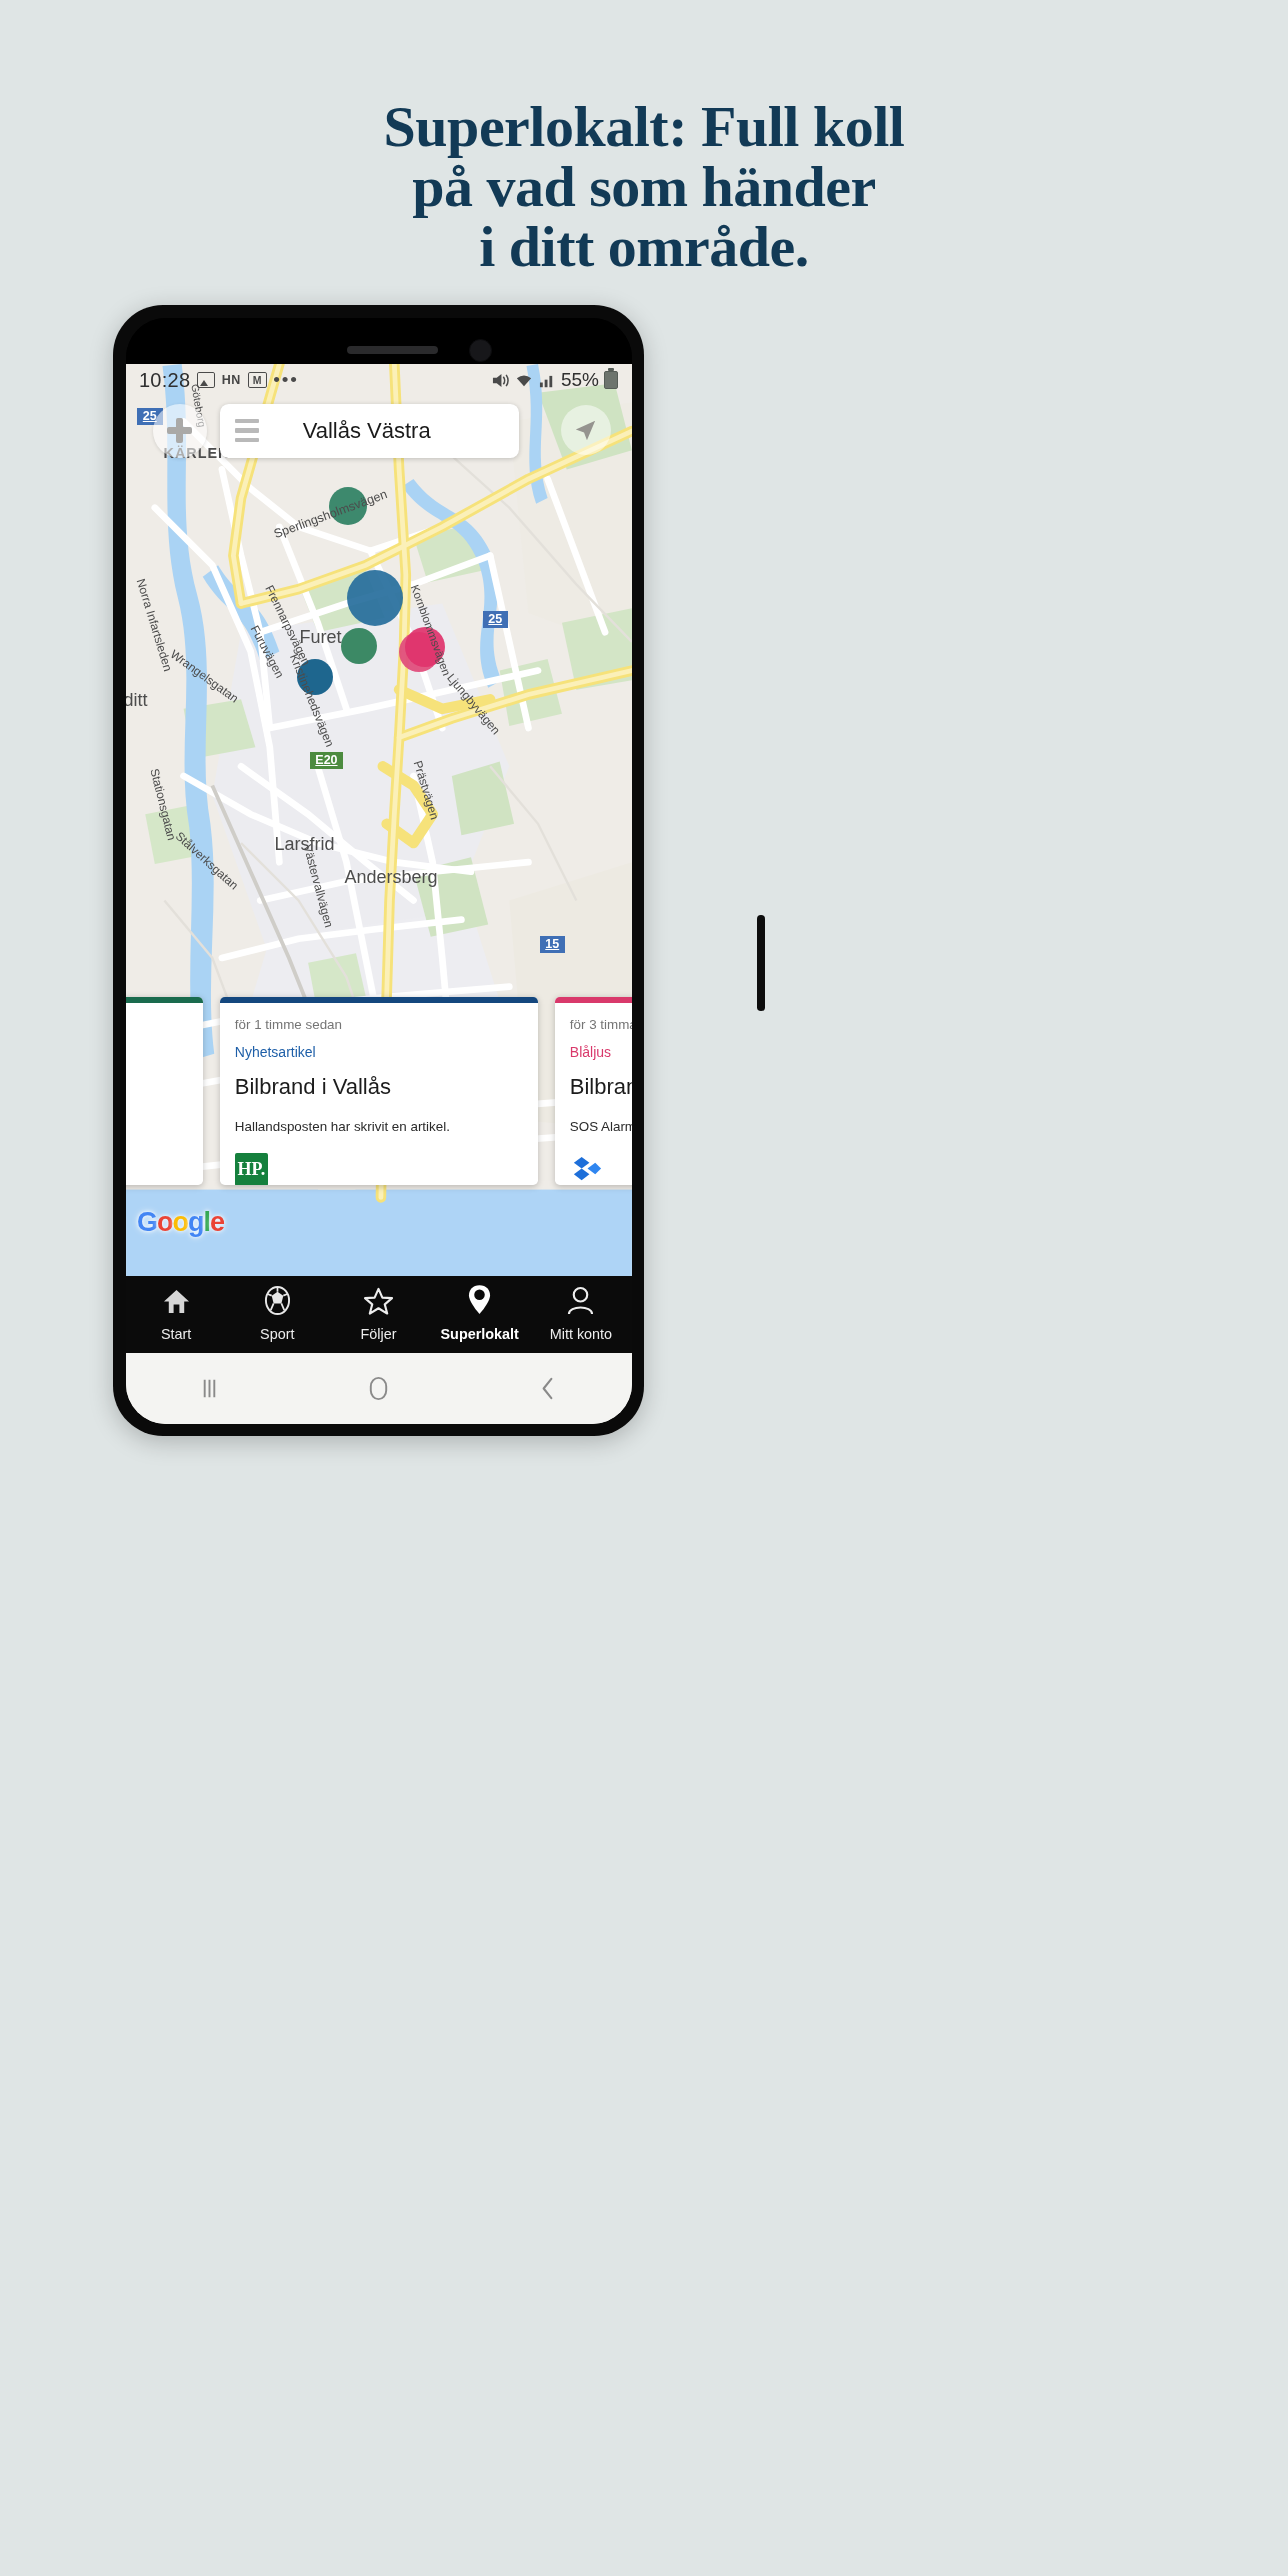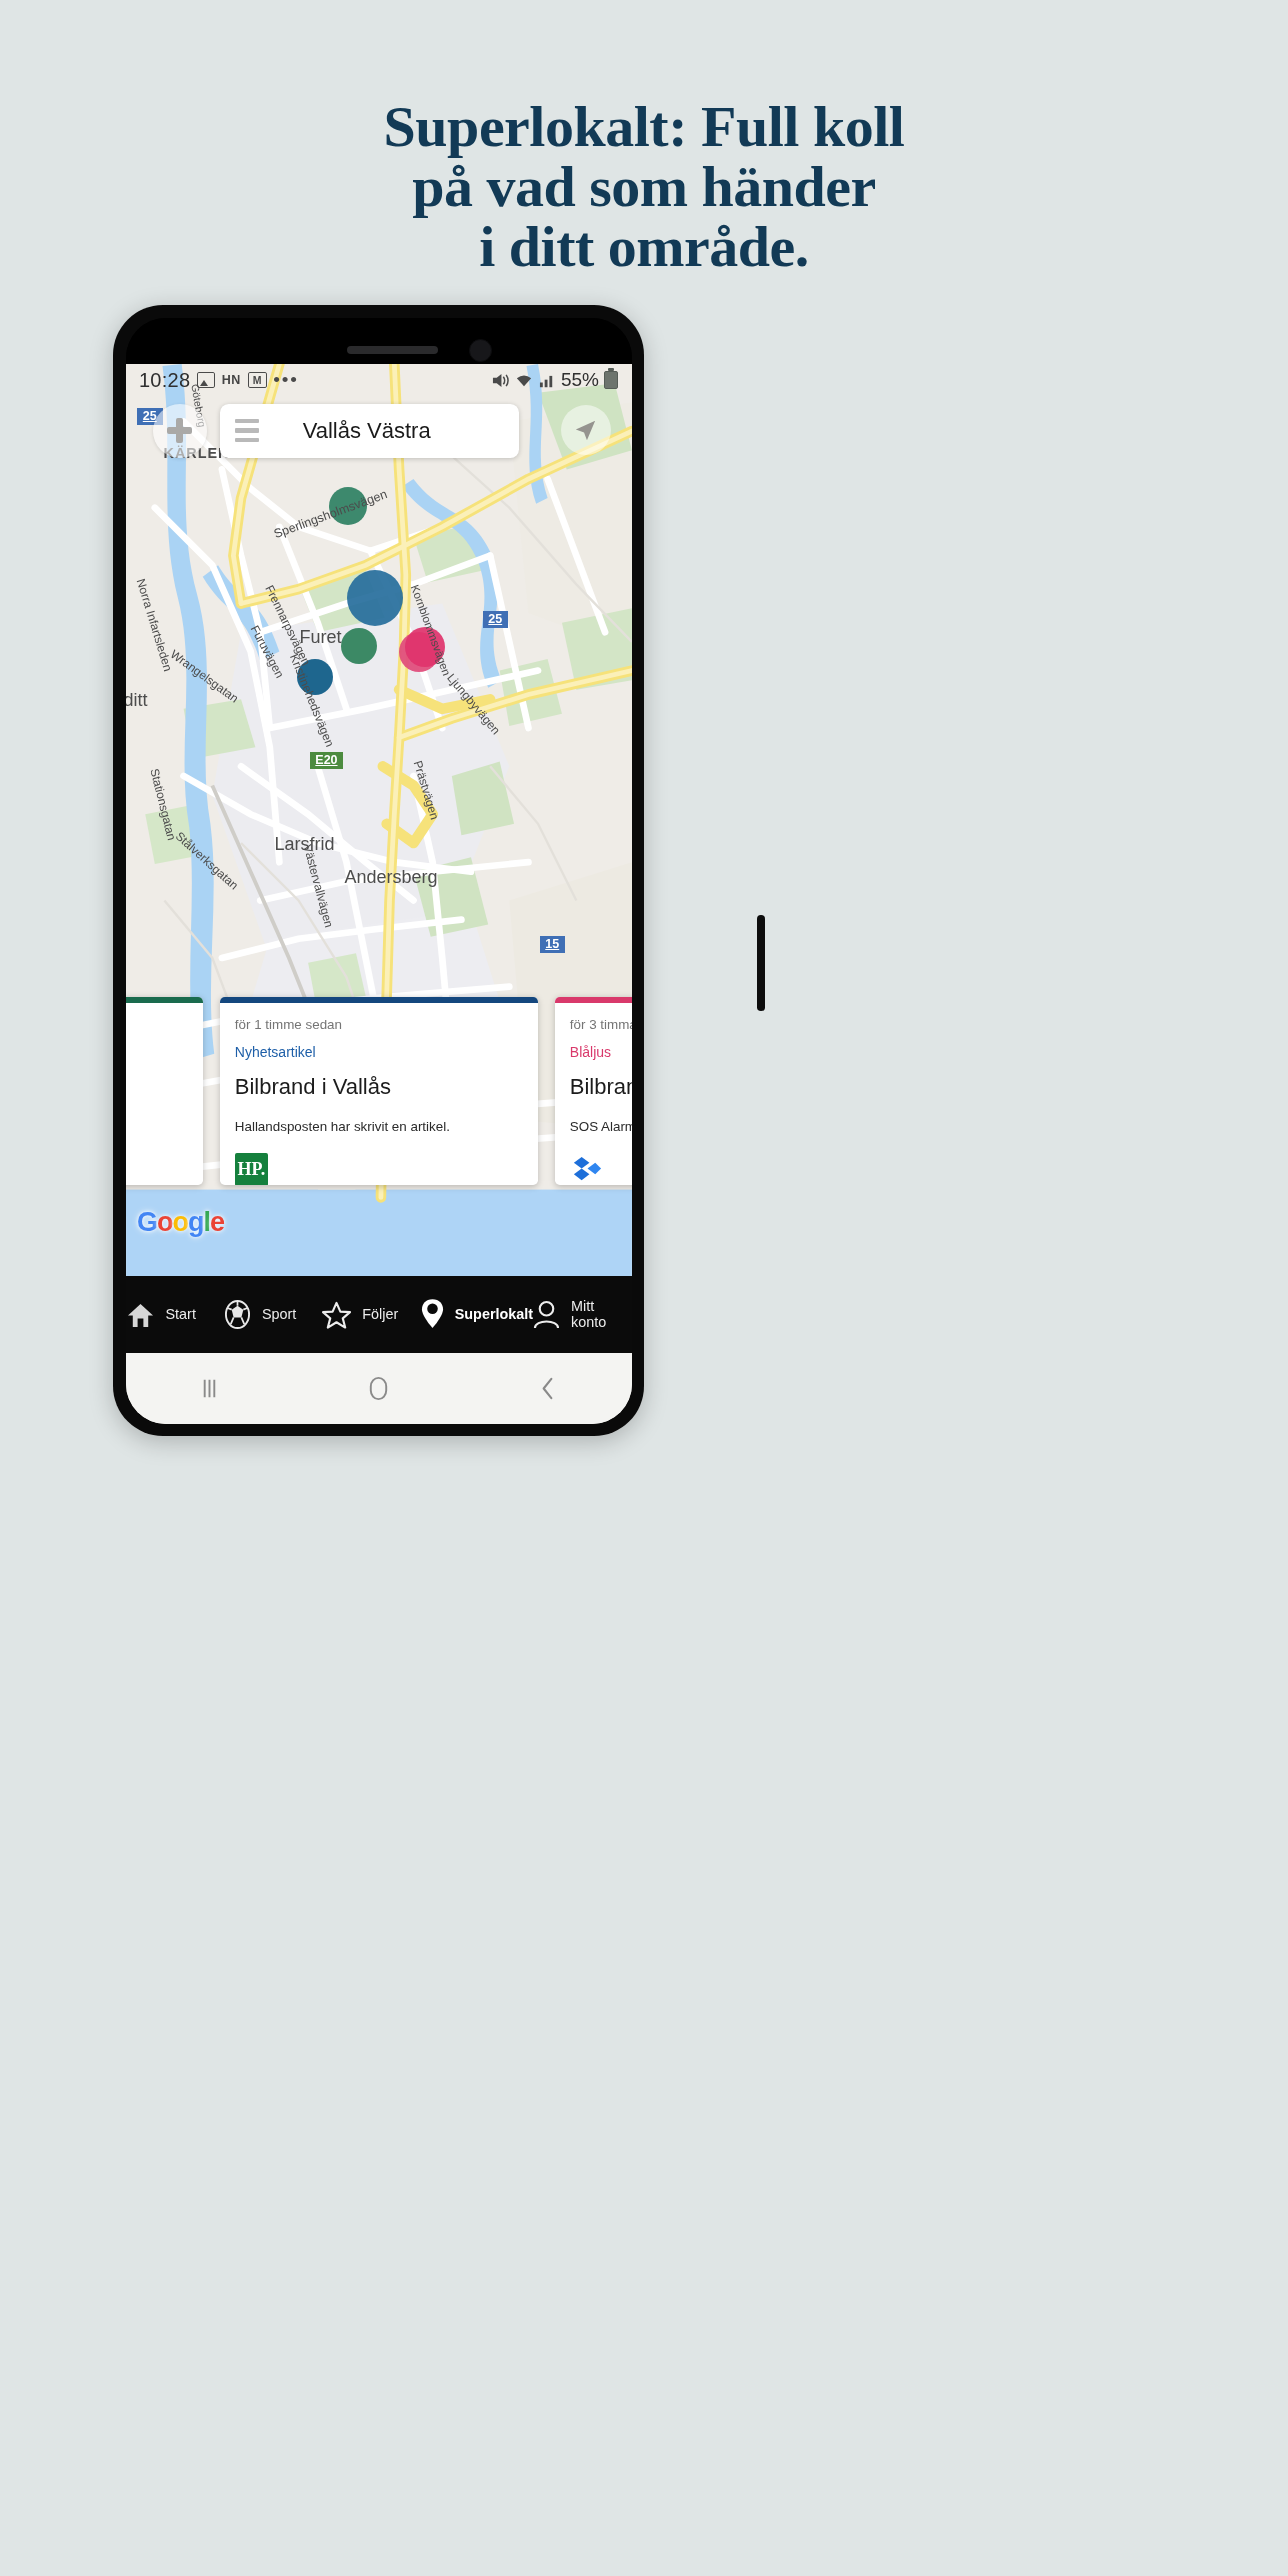--- a/index.html
+++ b/index.html
@@ -178,21 +178,21 @@
   .card-left{left:-84px;width:161px;height:188px;}
   .card-center{left:94px;width:318px;height:188px;}
   .card-right{left:429px;width:161px;height:188px;}
 
   
   .appnav{
     position:absolute;left:0;top:912px;width:506px;height:77px;
     background:#0b0b0b;display:flex;align-items:center;z-index:25;
   }
   .navitem{
-    flex:1;display:flex;flex-direction:row;align-items:center;gap:11px;
+    flex:1;display:flex;flex-direction:column;align-items:center;gap:11px;
     color:#fff;
   }
   .navitem .lbl{font-size:14.4px;color:#ededed;}
   .navitem.active .lbl{font-weight:bold;color:#fff;}
   .navicon{height:29px;display:flex;align-items:flex-end;justify-content:center;}
 
   
   .sysnav{
     position:absolute;left:0;top:989px;width:506px;height:71px;
     background:#f4f4f2;display:flex;align-items:center;z-index:25;

